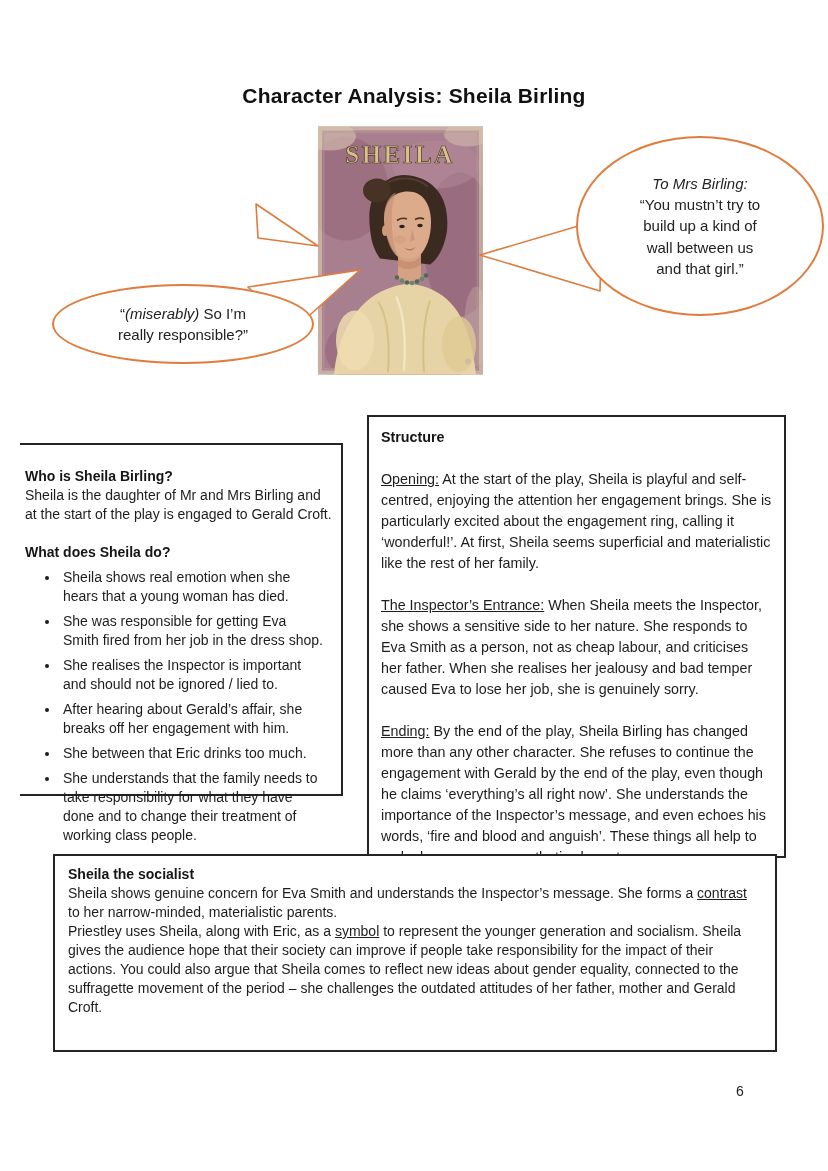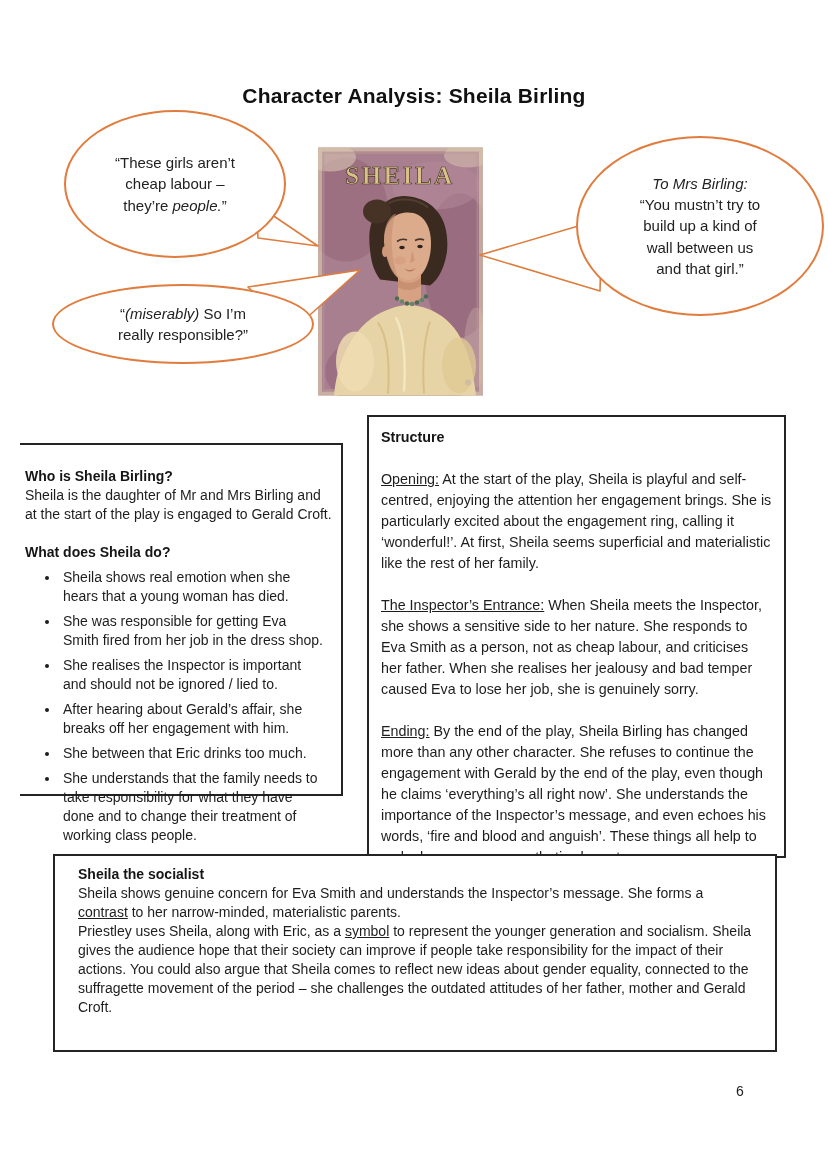--- a/index.html
+++ b/index.html
@@ -11,37 +11,37 @@
   .bubble{position:absolute;border:2px solid #e07c3d;border-radius:50%;background:#fff;
         display:flex;align-items:center;justify-content:center;text-align:center;
         z-index:3;font-size:15px;line-height:1.42;color:#222;}
   .bubble .inner{padding:4px 14px;}
   #bubble-workers{left:64px;top:110px;width:218px;height:144px;}
   #bubble-mrs{left:576px;top:136px;width:244px;height:176px;}
   #bubble-mis{left:52px;top:284px;width:258px;height:76px;}
   .i{font-style:italic;}
   .u{text-decoration:underline;}
   
-  .poster{position:absolute;left:318px;top:147px;width:165px;height:249px;z-index:1;}
+  .poster{position:absolute;left:318px;top:126px;width:165px;height:249px;z-index:1;}
   .poster svg{display:block;width:100%;height:100%;}
   
   .tails{position:absolute;left:0;top:0;width:828px;height:1171px;z-index:2;pointer-events:none;}
   
   .box{position:absolute;border:2px solid #242424;background:#fff;box-sizing:border-box;}
   .box h3{margin:0;font-size:inherit;font-weight:bold;color:#151515;}
   .box p{margin:0;}
   #who-box{left:20px;top:443px;width:323px;height:353px;border-left:none;
         padding:22px 9px 6px 5px;font-size:14px;line-height:19px;}
   #who-box ul{margin:0;padding-left:29px;}
   #who-box li{padding-left:3px;margin:6px;}
   #structure-box{left:367px;top:415px;width:419px;height:443px;
         padding:10px 12px;font-size:14.3px;line-height:21px;}
   #structure-box p.sect{margin-top:21px;}
   #analysis-box{left:53px;top:854px;width:724px;height:198px;
-        padding:9px 23px;font-size:14px;line-height:19px;}
+        padding:9px 13px;font-size:14px;line-height:19px;}
   .mt{margin-top:19px !important;}
   #page-num{position:absolute;left:700px;top:1083px;width:80px;text-align:center;font-size:14px;color:#222;}
 </style>
 </head>
 <body>
 
 <div class="page">
 
   <div class="doc-title">Character Analysis: Sheila Birling</div>
 
@@ -98,27 +98,20 @@
   </div>
 
   <svg class="tails" viewBox="0 0 828 1171">
     <g fill="#ffffff" stroke="#dd7c3e" stroke-width="1.6" stroke-linejoin="round">
       <polygon points="256,204 318,246 258,238"></polygon>
       <polygon points="248,287 360,270 292,331"></polygon>
       <polygon points="602,219 480,255 600,291"></polygon>
     </g>
   </svg>
 
-  <div class="bubble" id="bubble-workers">
-    <div class="inner">
-      <span>“These girls aren’t</span><br>
-      <span>cheap labour –</span><br>
-      <span>they’re </span><span class="i">people.</span><span>”</span>
-    </div>
-  </div>
 
   <div class="bubble" id="bubble-mrs">
     <div class="inner">
       <span class="i">To Mrs Birling:</span><br>
       <span>“You mustn’t try to</span><br>
       <span>build up a kind of</span><br>
       <span>wall between us</span><br>
       <span>and that girl.”</span>
     </div>
   </div>

